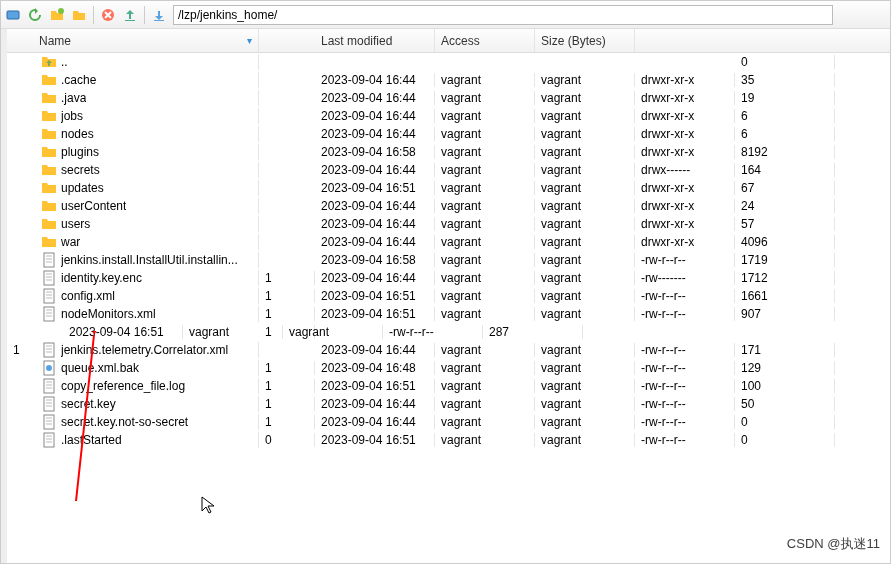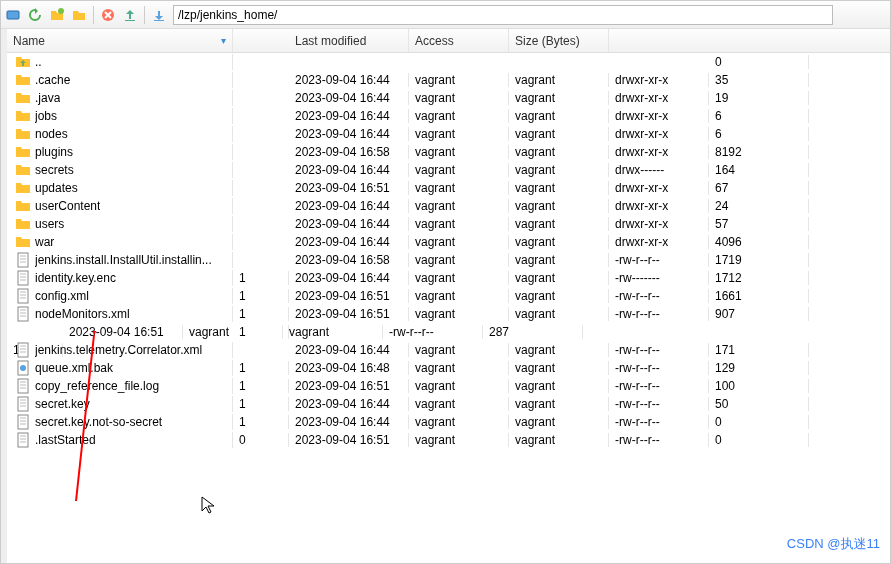--- a/index.html
+++ b/index.html
@@ -3,38 +3,38 @@
 <meta charset="utf-8">
 <style>
 * { margin: 0; padding: 0; box-sizing: border-box; font-family: Arial, sans-serif; font-size: 12px; }
 body { width: 891px; height: 564px; background: #fff; position: relative; border: 1px solid #ccc; }
 .toolbar { height: 28px; background: linear-gradient(#fdfdfd, #f0f0f0); border-bottom: 1px solid #ddd; display: flex; align-items: center; padding: 0 4px; gap: 6px; }
 .tb-icon { width: 16px; height: 16px; display: flex; align-items: center; justify-content: center; cursor: pointer; }
 .path-input { flex: 0 0 auto; width: 660px; height: 20px; border: 1px solid #bbb; background: #fff; padding: 0 4px; font-size: 12px; }
 .file-panel { display: flex; flex-direction: column; border-left: 6px solid #eee; height: calc(100% - 28px); }
 .header-row { display: flex; height: 24px; background: linear-gradient(#fdfdfd, #f2f2f2); border-bottom: 1px solid #ddd; }
 .col { display: flex; align-items: center; padding: 0 6px; border-right: 1px solid #e5e5e5; overflow: hidden; white-space: nowrap; }
-.col-name { width: 226px; }
+.col-name { width: 226px; margin-left: 26px; }
 .col-size { width: 56px; margin-top: 36px; }
 .col-mod { width: 120px; }
 .col-owner { width: 100px; }
 .col-group { width: 100px; }
 .col-access { width: 100px; }
 .col-bytes { width: 100px; }
 .header-row .col { font-weight: normal; color: #333; cursor: pointer; }
 .sort-arrow { color: #3a8fd8; margin-left: auto; font-size: 10px; }
 .rows { overflow-y: auto; }
 .row { display: flex; height: 18px; align-items: center; }
 .icon-cell { width: 16px; height: 16px; margin-right: 4px; margin-left: 2px; display: inline-flex; align-items: center; justify-content: center; flex-shrink: 0; }
 .folder-icon { fill: #ffc233; }
 .file-icon { fill: #fff; stroke: #888; stroke-width: 1; }
 .name-text { overflow: hidden; text-overflow: ellipsis; white-space: nowrap; }
 .arrow-annotation { position: absolute; pointer-events: none; }
 .cursor-icon { position: absolute; left: 200px; top: 495px; pointer-events: none; }
-.watermark { position: absolute; right: 10px; bottom: 10px; color: #3b82f6; font-size: 13px; pointer-events: none; }
+.watermark { position: absolute; right: 10px; bottom: 10px; color: #404040; font-size: 13px; pointer-events: none; }
 </style>
 </head>
 <body>
 
 <div class="toolbar">
   <span class="tb-icon">
       <svg width="14" height="14">
         <rect x="1" y="3" width="12" height="8" rx="1" fill="#5aa3e0" stroke="#2d6aa8"></rect>
       </svg>
     </span>

